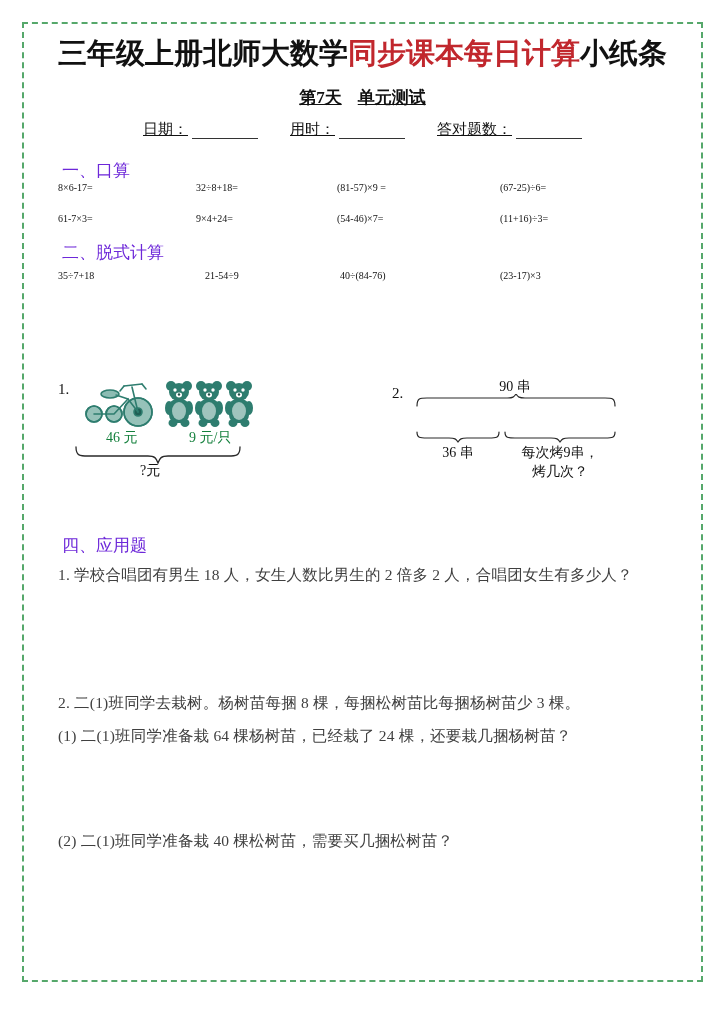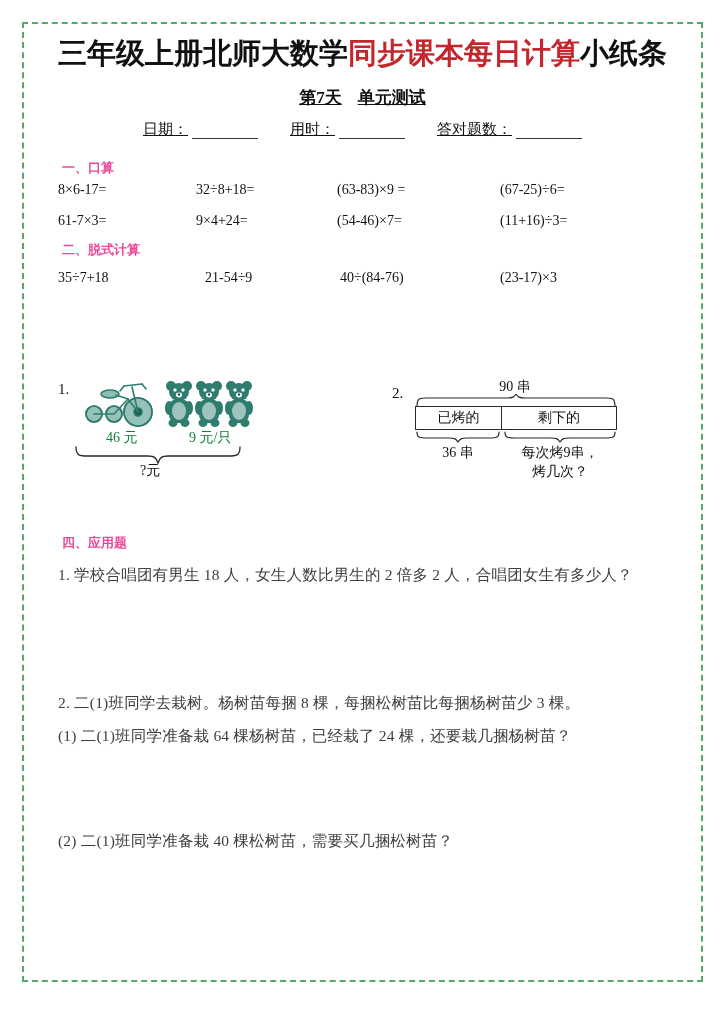--- a/index.html
+++ b/index.html
@@ -78,30 +78,30 @@
     display: inline-block;
     width: 66px;
     border-bottom: 1.4px solid #333;
     height: 15px;
     margin-left: 4px;
   }
 
   
   .sec-heading {
     position: absolute;
-    font-weight: bold;
-    font-size: 13px;
-    color: #ec4899;
+    font-weight: normal;
+    font-size: 17px;
+    color: #6d28d9;
     white-space: nowrap;
   }
 
   
   .expr {
     position: absolute;
-    font-size: 14px;
+    font-size: 10px;
     white-space: nowrap;
     color: #111;
     font-family: "Liberation Serif", "DejaVu Serif", serif;
   }
 
   
   .pic-num {
     position: absolute;
     font-size: 15px;
     color: #111;
@@ -183,21 +183,21 @@
     <div class="meta-item">
       <span class="meta-label">答对题数：</span>
       <span class="blank-line"></span>
     </div>
   </div>
 
   <div class="sec-heading" style="left:62px; top:159px;">一、口算</div>
 
   <div class="expr" style="left:58px;  top:182px;">8×6-17=</div>
   <div class="expr" style="left:196px; top:182px;">32÷8+18=</div>
-  <div class="expr" style="left:337px; top:182px;">(63-83)×9 =</div>
+  <div class="expr" style="left:337px; top:182px;">(81-57)×9 =</div>
   <div class="expr" style="left:500px; top:182px;">(67-25)÷6=</div>
 
   <div class="expr" style="left:58px;  top:213px;">61-7×3=</div>
   <div class="expr" style="left:196px; top:213px;">9×4+24=</div>
   <div class="expr" style="left:337px; top:213px;">(54-46)×7=</div>
   <div class="expr" style="left:500px; top:213px;">(11+16)÷3=</div>
 
   <div class="sec-heading" style="left:62px; top:241px;">二、脱式计算</div>
 
   <div class="expr" style="left:58px;  top:270px;">35÷7+18</div>
@@ -291,24 +291,20 @@
   <div class="brace-label" style="left:140px; top:462px;">?元</div>
 
   <div class="pic-num" style="left:392px; top:385px;">2.</div>
 
   <div class="diagram-label" style="left:470px; top:378px; width:90px;">90 串</div>
 
   <svg class="brace-svg" style="left:415px; top:394px;" width="202" height="14" viewBox="0 0 202 14">
     <path d="M2 12 C2 4, 5 4, 12 4 L92 4 C98 4, 99 3, 101 0 C103 3, 104 4, 110 4 L190 4 C197 4, 200 4, 200 12" fill="none" stroke="#2a2a2a" stroke-width="1.2" stroke-linecap="round"></path>
   </svg>
 
-  <div class="bar-box" style="left:415px; top:406px; width:202px; height:24px;">
-    <div class="bar-cell left" style="width:86px;">已烤的</div>
-    <div class="bar-cell" style="flex:1;">剩下的</div>
-  </div>
 
   <svg class="brace-svg" style="left:415px; top:430px;" width="86" height="14" viewBox="0 0 86 14">
     <path d="M2 2 C2 8, 5 8, 12 8 L34 8 C40 8, 41 9, 43 12 C45 9, 46 8, 52 8 L74 8 C81 8, 84 8, 84 2" fill="none" stroke="#2a2a2a" stroke-width="1.2" stroke-linecap="round"></path>
   </svg>
 
   <svg class="brace-svg" style="left:503px; top:430px;" width="114" height="14" viewBox="0 0 114 14">
     <path d="M2 2 C2 8, 5 8, 12 8 L48 8 C54 8, 55 9, 57 12 C59 9, 60 8, 66 8 L102 8 C109 8, 112 8, 112 2" fill="none" stroke="#2a2a2a" stroke-width="1.2" stroke-linecap="round"></path>
   </svg>
 
   <div class="diagram-label" style="left:415px; top:444px; width:86px;">36 串</div>

